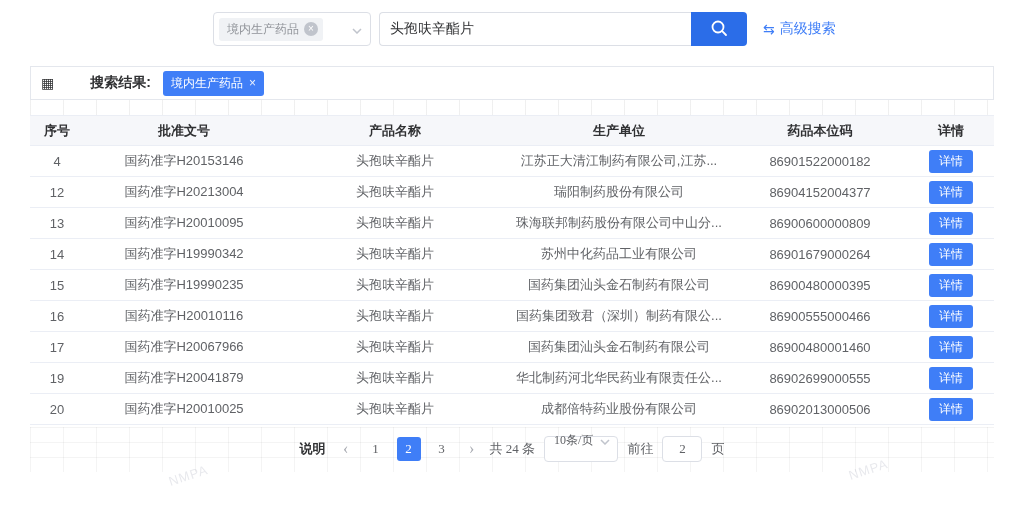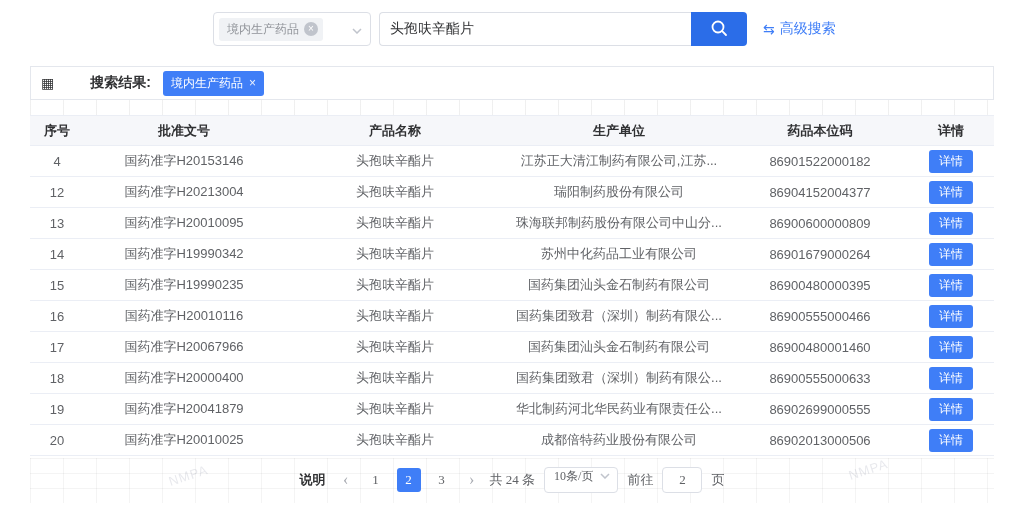--- a/index.html
+++ b/index.html
@@ -98,21 +98,21 @@
     cursor: pointer; width: 18px; line-height: 1; font-family: inherit;
   }
   .pg-num {
     width: 24px; height: 24px; line-height: 24px; text-align: center;
     border-radius: 3px; background: none; border: none; font-size: 13px;
     color: #606266; cursor: pointer; font-family: inherit; padding: 0;
   }
   .pg-num.active { background: #3f7ef7; color: #fff; }
   .size-select {
     border: 1px solid #dcdfe6; border-radius: 4px; height: 26px;
-    display: inline-flex; align-items: flex-start; padding: 0 7px 12px 9px; gap: 7px;
+    display: inline-flex; align-items: flex-end; padding: 0 7px 12px 9px; gap: 7px;
     font-size: 12px; color: #606266; cursor: pointer; background: #fff;
   }
   .goto-input {
     width: 40px; height: 26px; border: 1px solid #dcdfe6; border-radius: 4px;
     text-align: center; font-size: 13px; color: #606266; outline: none;
     font-family: inherit; background: #fff;
   }
 
   .watermark {
     position: absolute; color: rgba(110,120,140,0.16); font-size: 13px;
@@ -230,28 +230,20 @@
           <td>国药集团致君（深圳）制药有限公...</td>
           <td>86900555000466</td>
           <td><button class="detail-btn">详情</button></td>
         </tr>
         <tr>
           <td>17</td>
           <td>国药准字H20067966</td>
           <td>头孢呋辛酯片</td>
           <td>国药集团汕头金石制药有限公司</td>
           <td>86900480001460</td>
-          <td><button class="detail-btn">详情</button></td>
-        </tr>
-        <tr>
-          <td>18</td>
-          <td>国药准字H20000400</td>
-          <td>头孢呋辛酯片</td>
-          <td>国药集团致君（深圳）制药有限公...</td>
-          <td>86900555000633</td>
           <td><button class="detail-btn">详情</button></td>
         </tr>
         <tr>
           <td>19</td>
           <td>国药准字H20041879</td>
           <td>头孢呋辛酯片</td>
           <td>华北制药河北华民药业有限责任公...</td>
           <td>86902699000555</td>
           <td><button class="detail-btn">详情</button></td>
         </tr>

